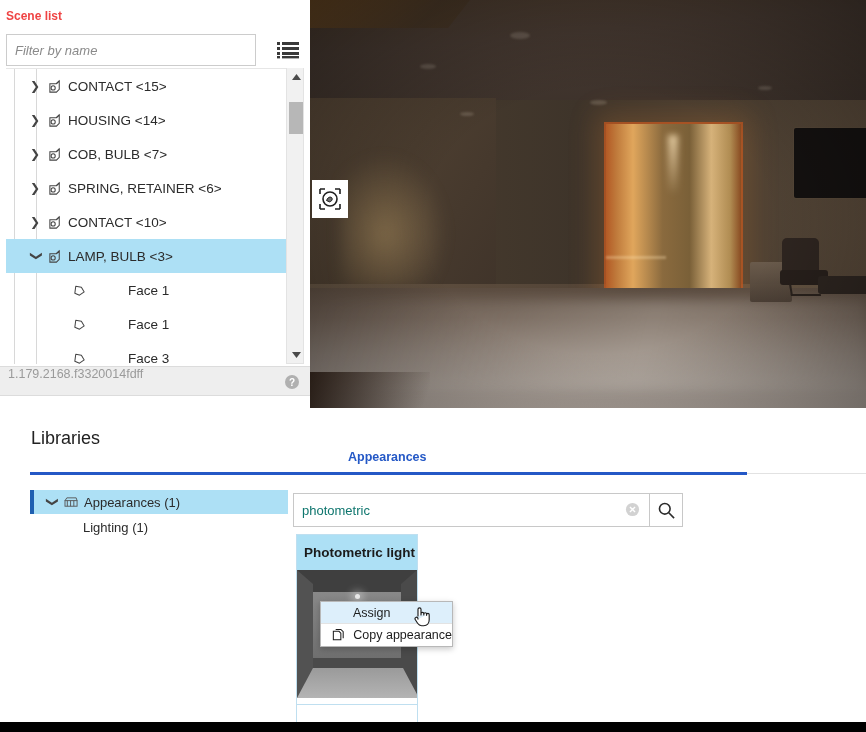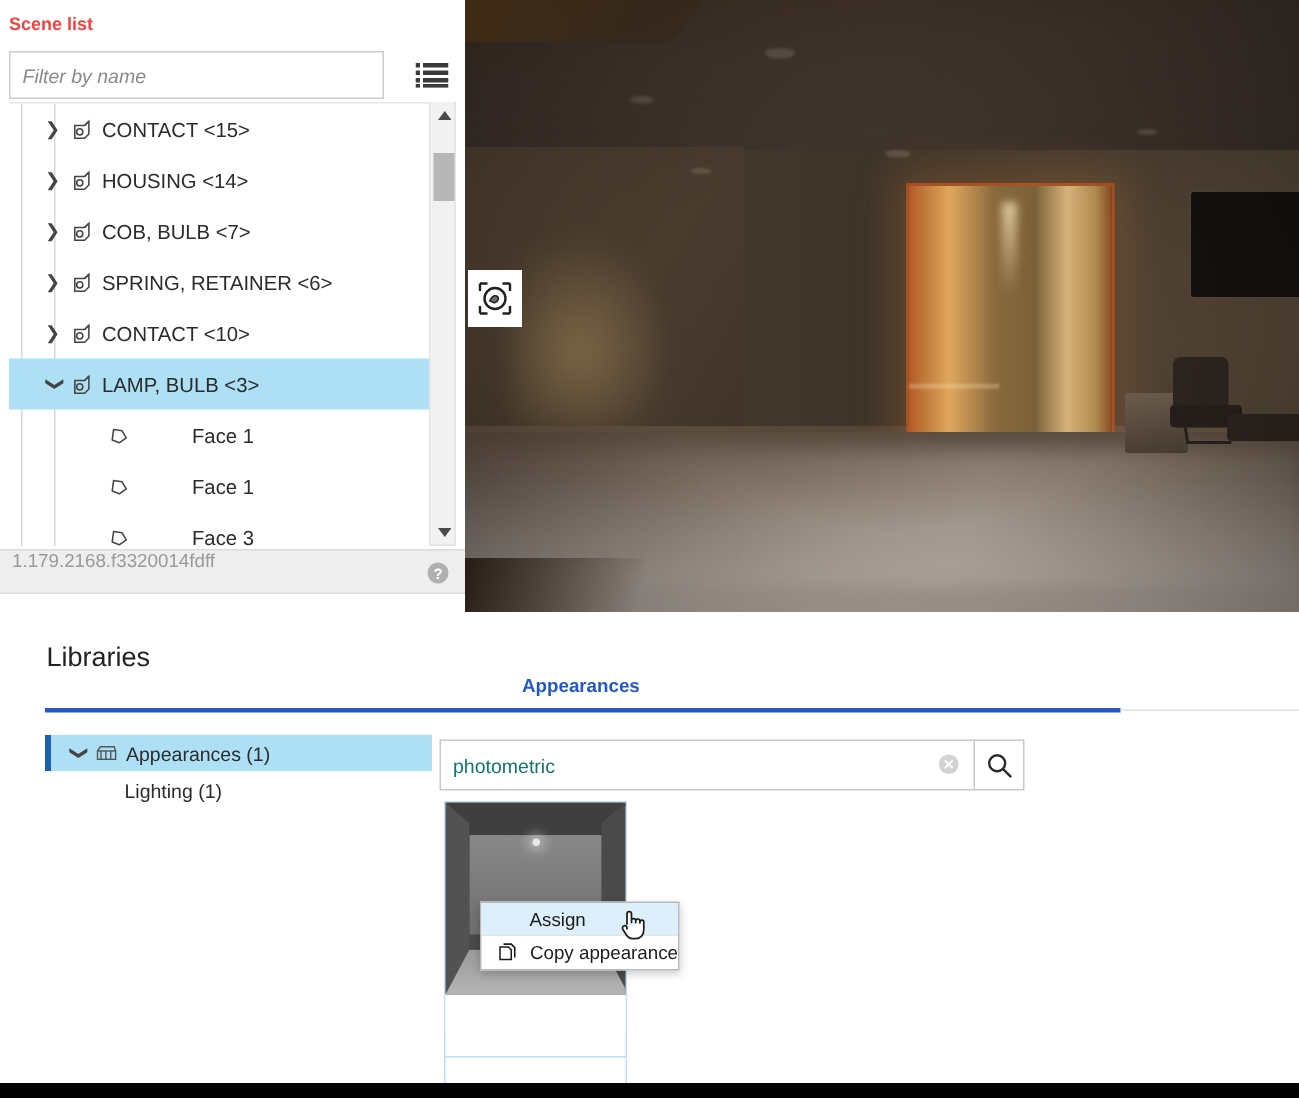--- a/index.html
+++ b/index.html
@@ -475,20 +475,21 @@
         <g fill="none" stroke="#2b2b2b" stroke-width="1.7">
               <circle cx="8.2" cy="8.2" r="5.6"></circle>
               <path d="M12.4 12.4L18 18"></path>
             </g>
       </svg>
     </div>
   </div>
 </div>
 
 <div class="swatch">
+  <div class="swatch-head">Photometric light</div>
   <div class="swatch-thumb">
     <div class="st-back"></div>
         <div class="st-ceil"></div>
     <div class="st-wl"></div>
         <div class="st-wr"></div>
     <div class="st-floor"></div>
         <div class="st-lamp"></div>
   </div>
   <div class="swatch-foot"></div>
 </div>

